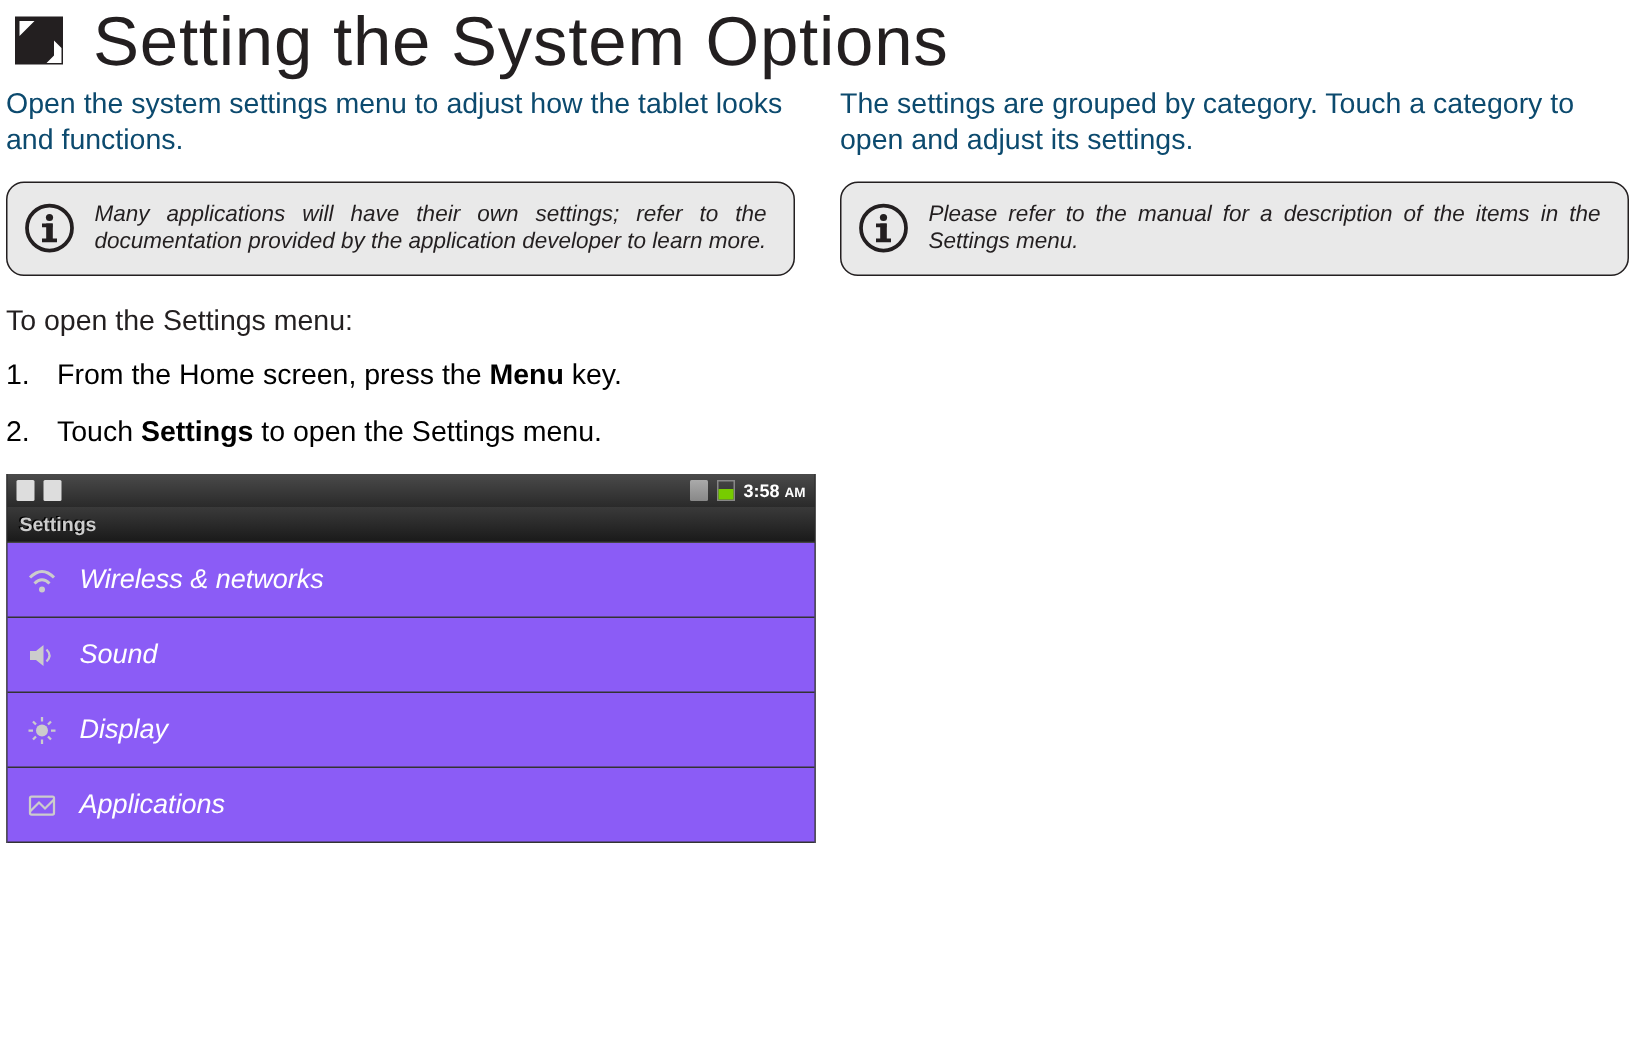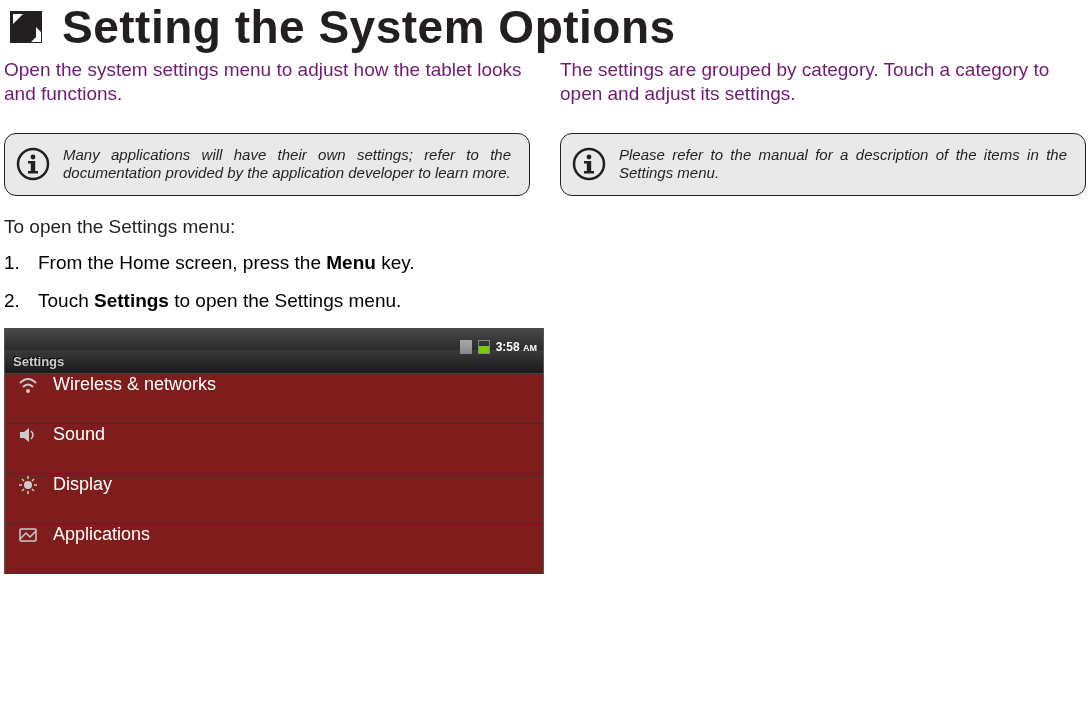--- a/index.html
+++ b/index.html
@@ -14,37 +14,37 @@
   .page-title-row {
     display: flex;
     align-items: center;
     gap: 14px;
     margin-bottom: 4px;
   }
   .arrow-icon svg { display: block; }
   .page-title {
     font-family: "Century Gothic", "Segoe UI", Arial, sans-serif;
     font-size: 46px;
-    font-weight: 700;
+    font-weight: 400;
     letter-spacing: 0.5px;
     color: #231f20;
   }
   .two-col {
     display: flex;
     gap: 30px;
   }
   .col {
     flex: 1;
     min-width: 0;
   }
   .body-text {
     font-size: 19px;
     line-height: 1.28;
-    color: #701a75;
-    margin-bottom: 26px;
+    color: #0c4a6e;
+    margin-bottom: 14px;
   }
   .info-box {
     display: flex;
     gap: 12px;
     align-items: flex-start;
     background: #e9e9e9;
     border: 1.5px solid #231f20;
     border-radius: 12px;
     padding: 12px 18px 12px 10px;
     margin-bottom: 20px;
@@ -89,21 +89,20 @@
     border-right: 1px solid #555;
   }
   .statusbar {
     height: 22px;
     display: flex;
     align-items: center;
     padding: 0 6px;
     background: linear-gradient(#4a4a4a, #2a2a2a);
     font-size: 12px;
     gap: 6px;
-    flex-direction: column;
   }
   .sb-left-icon {
     width: 12px; height: 14px;
     background: #ddd;
     border-radius: 1px;
   }
   .sb-right { margin-left: auto; display:flex; align-items:center; gap:6px;}
   .sb-signal {
     width: 12px; height: 14px;
     background: linear-gradient(#aaa,#888);
@@ -123,28 +122,29 @@
     background: linear-gradient(#3a3a3a, #1a1a1a);
     padding: 0 8px;
     font-size: 13px;
     font-weight:700;
     color:#ccc;
     text-shadow: -1px -1px 0 #000;
     border-bottom: 1px solid #444;
   }
   .settings-item {
     display:flex;
-    align-items:flex-start;
+    align-items:center;
     gap: 14px;
     height: 50px;
     padding: 0 12px;
     border-bottom: 1px solid #333;
-    background: #7f1d1d;
+    background: #8b5cf6;
     font-size: 18px;
     color:#fff;
+    font-style:italic;
   }
   .settings-icon {
     width: 22px; height: 22px;
     display:flex; align-items:center; justify-content:center;
   }
 </style>
 </head>
 <body>
 
 <div class="page-title-row">

